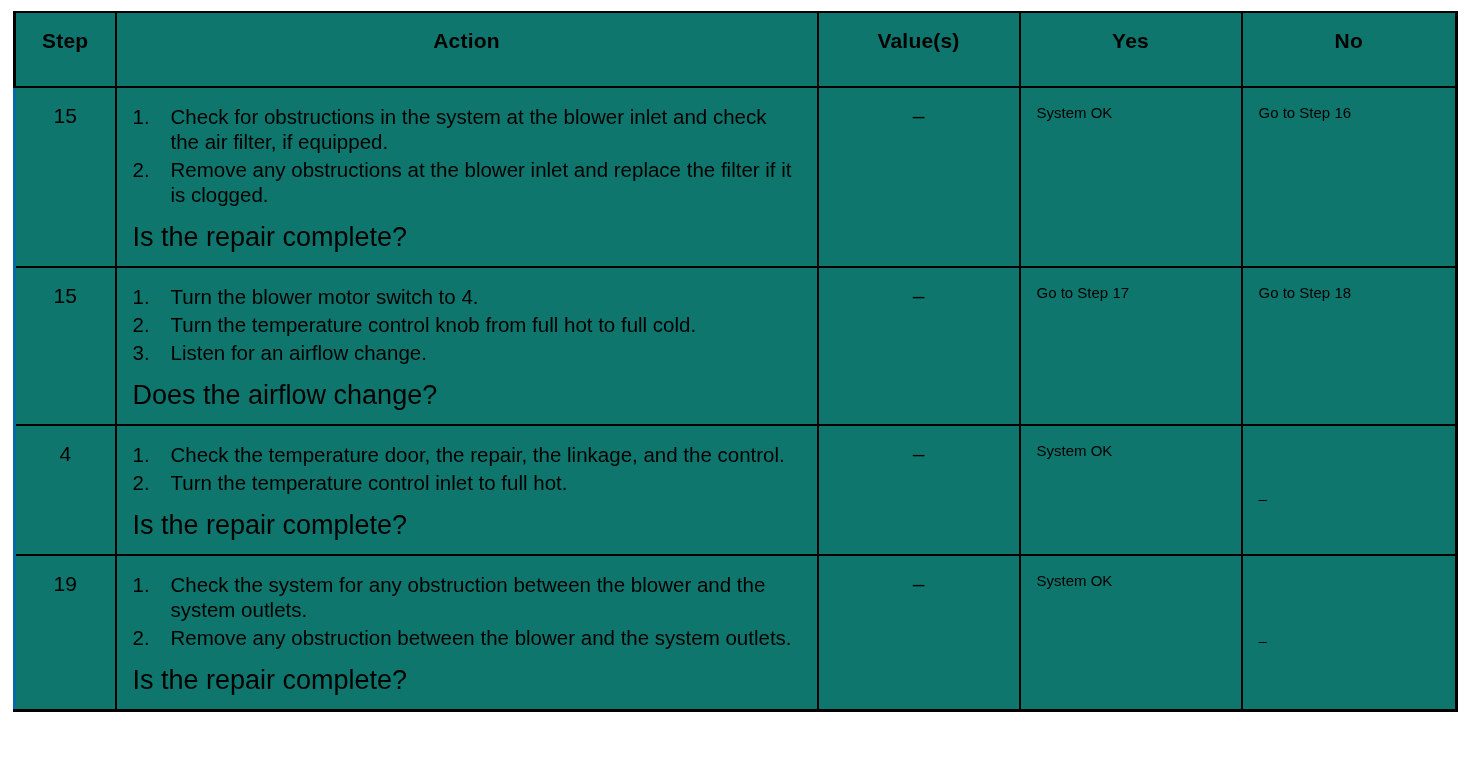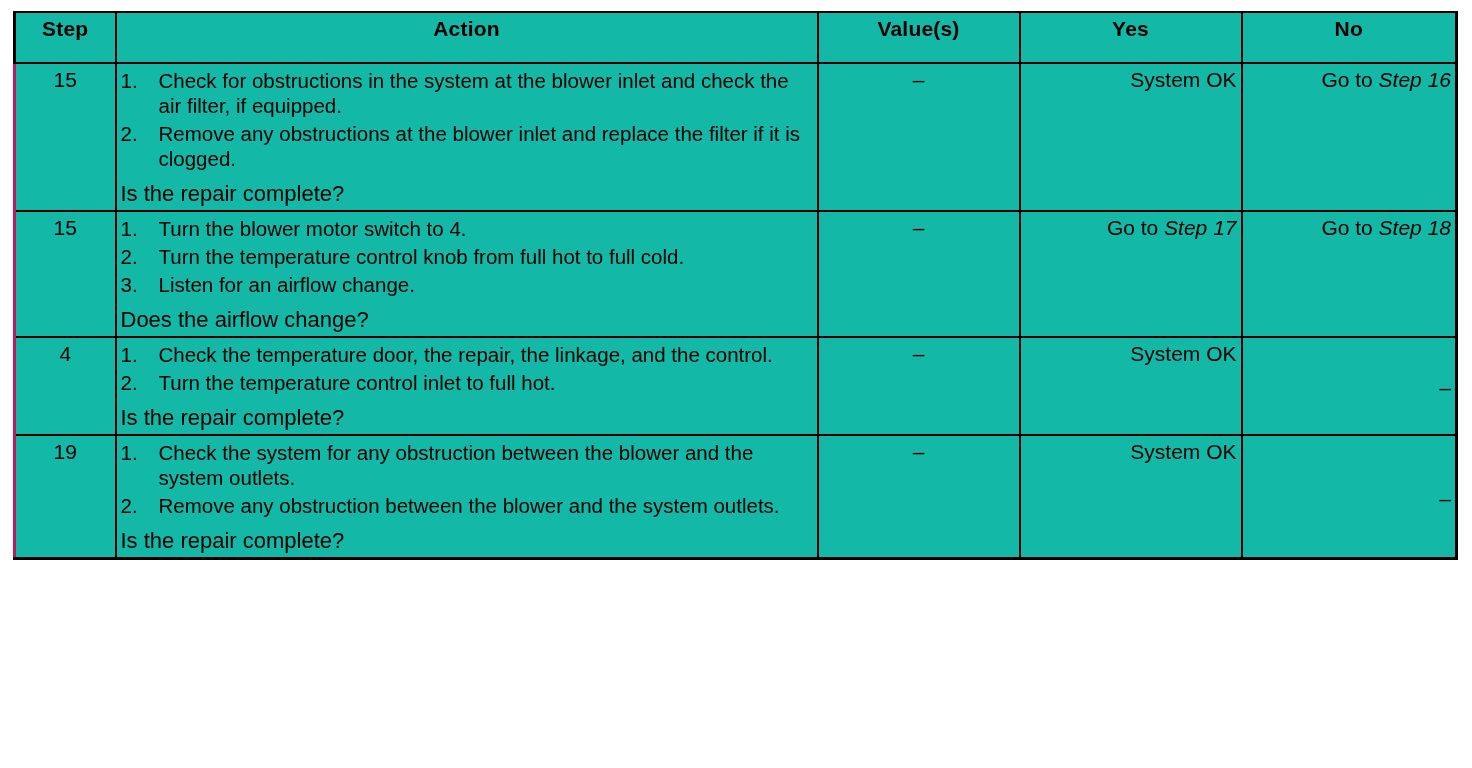--- a/index.html
+++ b/index.html
@@ -27,23 +27,23 @@
     left: 13px;
     top: 11px;
     width: 1442px;
     border-collapse: collapse;
     table-layout: fixed;
     background: #ffffff;
   }
 
   table.diag td, table.diag th {
     border: 2px solid #000000;
-    padding: 4px;
+    padding: 16px;
     vertical-align: top;
-    background: #14b8a6;
+    background: #0f766e;
   }
 
   
   col.c-step  { width: 101px; }
   col.c-act   { width: 702px; }
   col.c-val   { width: 202px; }
   col.c-yes   { width: 222px; }
   col.c-no    { width: 215px; }
 
   
@@ -56,21 +56,21 @@
     font-size: 21px;
     font-weight: bold;
     letter-spacing: 0.2px;
   }
   thead th.first { border-left: 3px solid #000000; }
   thead th.last  { border-right: 3px solid #000000; text-align: center; }
 
   
   tbody td { border-top: 2px solid #000000; }
   tbody tr:last-child td { border-bottom: 3px solid #000000; }
-  tbody td.first { border-left: 3px solid #be185d; }
+  tbody td.first { border-left: 3px solid #0369a1; }
   tbody td.last  { border-right: 3px solid #000000; }
 
   td.step-cell {
     text-align: center;
     vertical-align: middle;
     font-size: 21px;
   }
 
   td.action-cell {
     vertical-align: top;
@@ -78,22 +78,22 @@
   }
 
   td.value-cell {
     text-align: center;
     vertical-align: middle;
     font-size: 21px;
   }
 
   td.answer-cell {
     vertical-align: bottom;
-    text-align: right;
-    font-size: 21px;
+    text-align: left;
+    font-size: 15px;
     padding-bottom: 8px;
   }
   td.answer-cell.mid {
     vertical-align: middle;
     padding-bottom: 0;
   }
 
   
   ol.steps {
     list-style: none;
@@ -108,32 +108,32 @@
     margin-bottom: 3px;
   }
   ol.steps li .num {
     position: absolute;
     left: 0;
     top: 0;
     width: 30px;
     text-align: left;
   }
   .question {
-    font-size: 22px;
+    font-size: 27px;
     line-height: 25px;
-    margin-top: 10px;
+    margin-top: 18px;
   }
 
   .dash {
     display: inline-block;
     font-size: 21px;
     line-height: 1;
   }
 
-  .italic { font-style: italic; }
+  .italic { }
 
   
   #page { -webkit-font-smoothing: none; }
 </style>
 </head>
 <body>
 
 <div id="page">
 
   <table class="diag">

